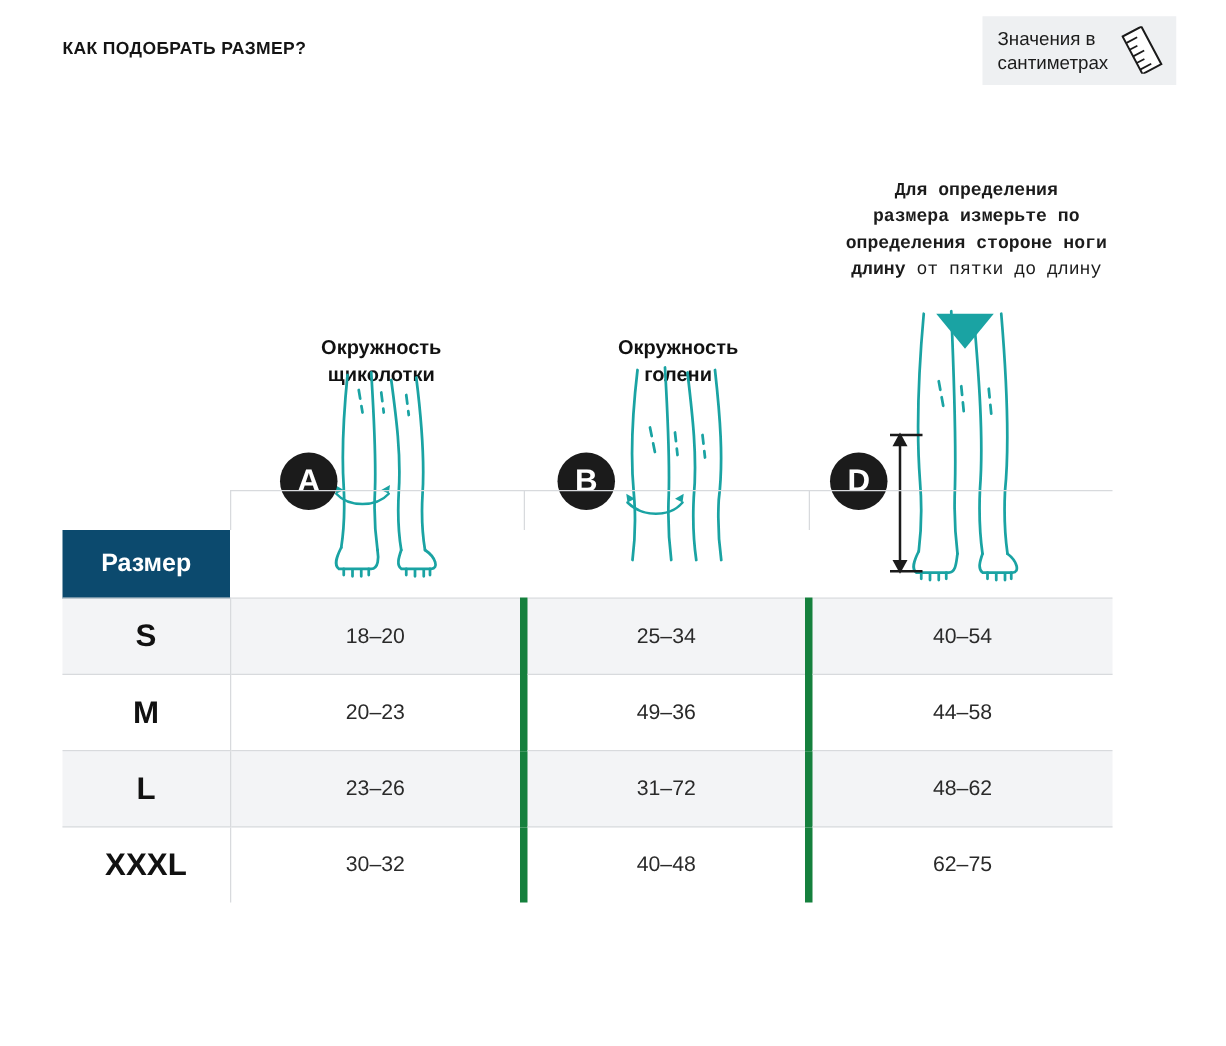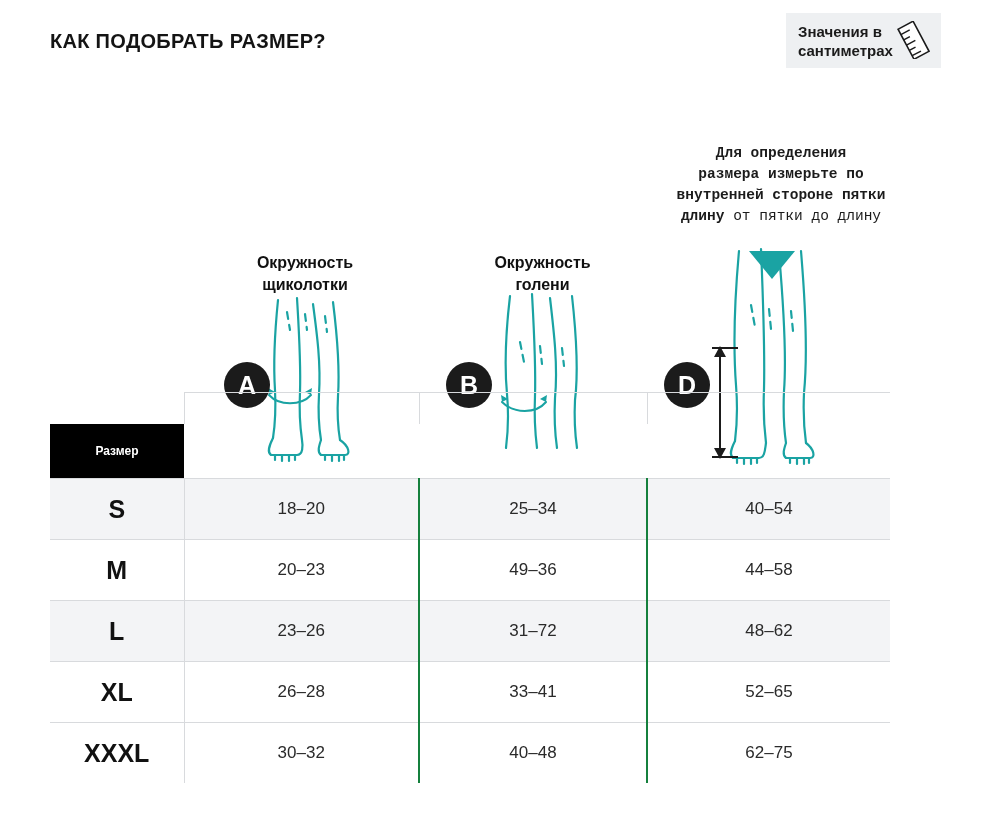--- a/index.html
+++ b/index.html
@@ -14,41 +14,41 @@
     color: #1b1b1b;
     overflow: hidden;
     position: relative;
   }
 
   
   .page-title {
     position: absolute;
     left: 50px;
     top: 30px;
-    font-size: 20px;
+    font-size: 14px;
     font-weight: bold;
     letter-spacing: 0.3px;
     color: #141414;
   }
   .units-badge {
     position: absolute;
     right: 40px;
     top: 13px;
     width: 155px;
     height: 55px;
     background: #eef0f2;
     display: flex;
     align-items: center;
     padding-left: 12px;
     box-sizing: border-box;
   }
   .units-badge .units-text {
     font-size: 15px;
     line-height: 19px;
-    font-weight: bold;
+    font-weight: normal;
     color: #1b1b1b;
     width: 105px;
   }
   .units-badge .ruler-icon {
     position: absolute;
     right: 10px;
     top: 8px;
     width: 34px;
     height: 38px;
   }
@@ -69,20 +69,21 @@
   .hint .thin { font-weight: normal; }
 
   
   .col-caption {
     position: absolute;
     text-align: center;
     font-size: 16px;
     line-height: 22px;
     font-weight: bold;
     color: #111;
+    margin-top: 16px;
   }
   #cap-a { left: 200px; top: 252px; width: 210px; }
   #cap-b { left: 440px; top: 252px; width: 205px; }
 
   
   .leg-art { position: absolute; }
   #art-a { left: 245px; top: 290px; }
   #art-b { left: 480px; top: 290px; }
   #art-d { left: 705px; top: 245px; }
 
@@ -115,40 +116,40 @@
     width: 840px;
     border-collapse: collapse;
     table-layout: fixed;
   }
   .size-table col.c-size { width: 134px; }
   .size-table col.c-a    { width: 235px; }
   .size-table col.c-b    { width: 228px; }
   .size-table col.c-d    { width: 243px; }
 
   .size-table th.head-size {
-    background: #000000;
+    background: #0c4a6e;
     color: #ffffff;
-    font-size: 12px;
+    font-size: 20px;
     font-weight: bold;
     text-align: center;
     height: 52px;
     vertical-align: middle;
   }
   .size-table th.head-blank {
     background: transparent;
     border: none;
   }
   .size-table td {
     height: 58px;
     text-align: center;
     vertical-align: middle;
     font-size: 17px;
     color: #2a2a2a;
     border-top: 1px solid #d8dadd;
-    border-right: 2px solid #15803d;
+    border-right: 6px solid #15803d;
   }
   .size-table td:last-child { border-right: none; margin-top: 16px; }
   .size-table td.size-cell {
     font-size: 25px;
     font-weight: bold;
     color: #111;
     border-right: 1px solid #d8dadd;
   }
   .size-table tr.alt td { background: #f3f4f6; }
   .size-table tr.plain td { background: #ffffff; }
@@ -186,21 +187,21 @@
       <line x1="8" y1="20" x2="18" y2="20" stroke="#1b1b1b" stroke-width="1.4"></line>
       <line x1="8" y1="26" x2="15" y2="26" stroke="#1b1b1b" stroke-width="1.4"></line>
       <line x1="8" y1="32" x2="18" y2="32" stroke="#1b1b1b" stroke-width="1.4"></line>
     </g>
   </svg>
 </div>
 
 <div class="hint">
   <span>Для определения</span><br>
   <span>размера измерьте по</span><br>
-  <span>внутренней стороне пятки</span><br>
+  <span>определения стороне ноги</span><br>
   <span>длину</span><span class="thin"> от пятки до длину</span>
 </div>
 
 <div class="col-caption" id="cap-a">
   <span>Окружность</span><br>
   <span>щиколотки</span>
 </div>
 <div class="col-caption" id="cap-b">
   <span>Окружность</span><br>
   <span>голени</span>
@@ -308,25 +309,19 @@
       <td>49–36</td>
       <td>44–58</td>
     </tr>
     <tr class="alt">
       <td class="size-cell">L</td>
       <td>23–26</td>
       <td>31–72</td>
       <td>48–62</td>
     </tr>
     <tr class="plain">
-      <td class="size-cell">XL</td>
-      <td>26–28</td>
-      <td>33–41</td>
-      <td>52–65</td>
-    </tr>
-    <tr class="plain">
       <td class="size-cell">XXXL</td>
       <td>30–32</td>
       <td>40–48</td>
       <td>62–75</td>
     </tr>
   </tbody>
 </table>
 
 </body></html>

